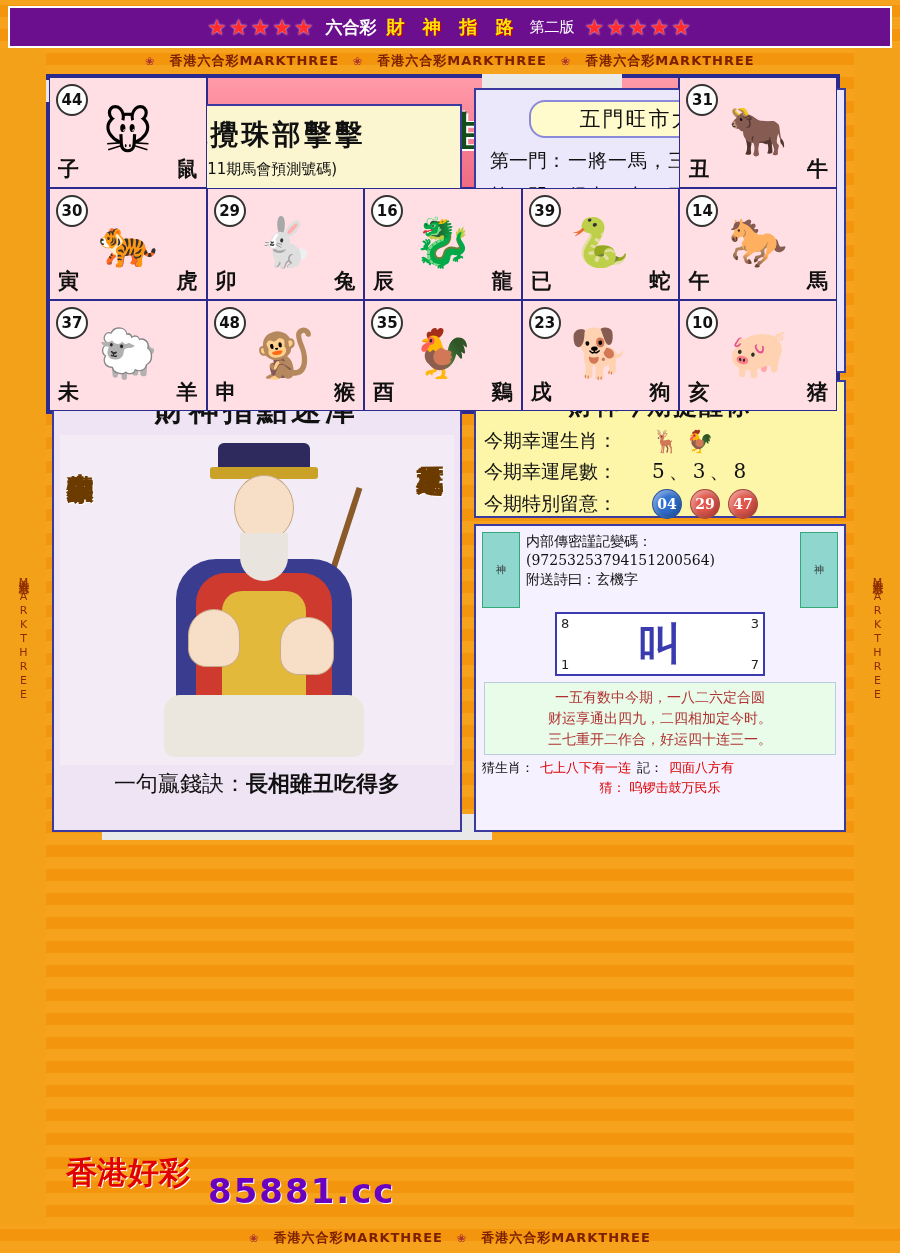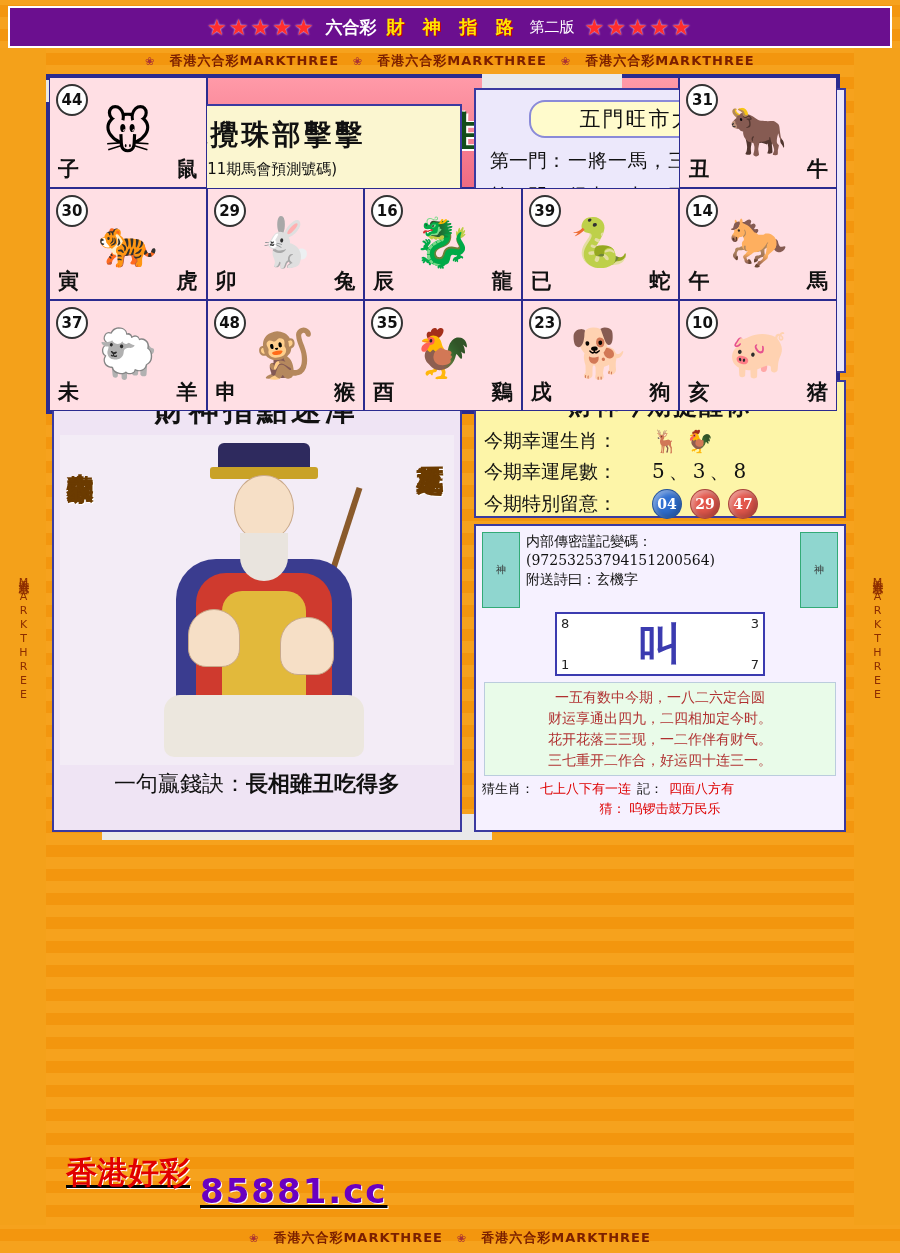--- a/index.html
+++ b/index.html
@@ -228,21 +228,21 @@
     display:flex; align-items:center; justify-content:center;
   }
   .banner span {
     font-size:41px; font-weight:bold; color:#124d1a; letter-spacing:6px;
     font-family:"DejaVu Serif","Liberation Serif",serif;
     text-shadow:2px 2px 0 #fff,-1px -1px 0 #fff;
   }
 
   
   .wm {
-    position:absolute; left:20px; bottom:12px; display:flex; align-items:center; gap:10px;text-decoration:underline;
+    position:absolute; left:20px; bottom:12px; display:flex; align-items:center; gap:18px;
   }
   .wm .red { color:#e00000; font-size:31px; font-weight:bold; text-shadow:1px 1px 0 #fff;
     font-family:"DejaVu Serif","Liberation Serif",serif; }
   .wm .site { color:#6a00c0; font-size:34px; font-weight:bold; letter-spacing:2px;
     text-shadow:1px 1px 0 #fff;margin-top:36px; }
 
   
   .smudge { position:absolute; background:#e9e9ea; }
   .smudge.pink { background:#ffb3c8; }
 </style>
@@ -408,21 +408,20 @@
       <span class="corner c-tl">8</span>
       <span class="corner c-tr">3</span>
       <span class="corner c-bl">1</span>
       <span class="corner c-br">7</span>
       <span class="bigchar">叫</span>
     </div>
 
     <div class="greenbox">
       <div>一五有数中今期，一八二六定合圆</div>
       <div>财运享通出四九，二四相加定今时。</div>
-      <div>花开花落三三现，一二作伴有财气。</div>
       <div>三七重开二作合，好运四十连三一。</div>
     </div>
 
     <div class="guess">
       <span>猜生肖：</span>
       <span class="red">七上八下有一连</span>
       <span>記：</span>
       <span class="red">四面八方有</span>
     </div>
     <div class="guess2">

